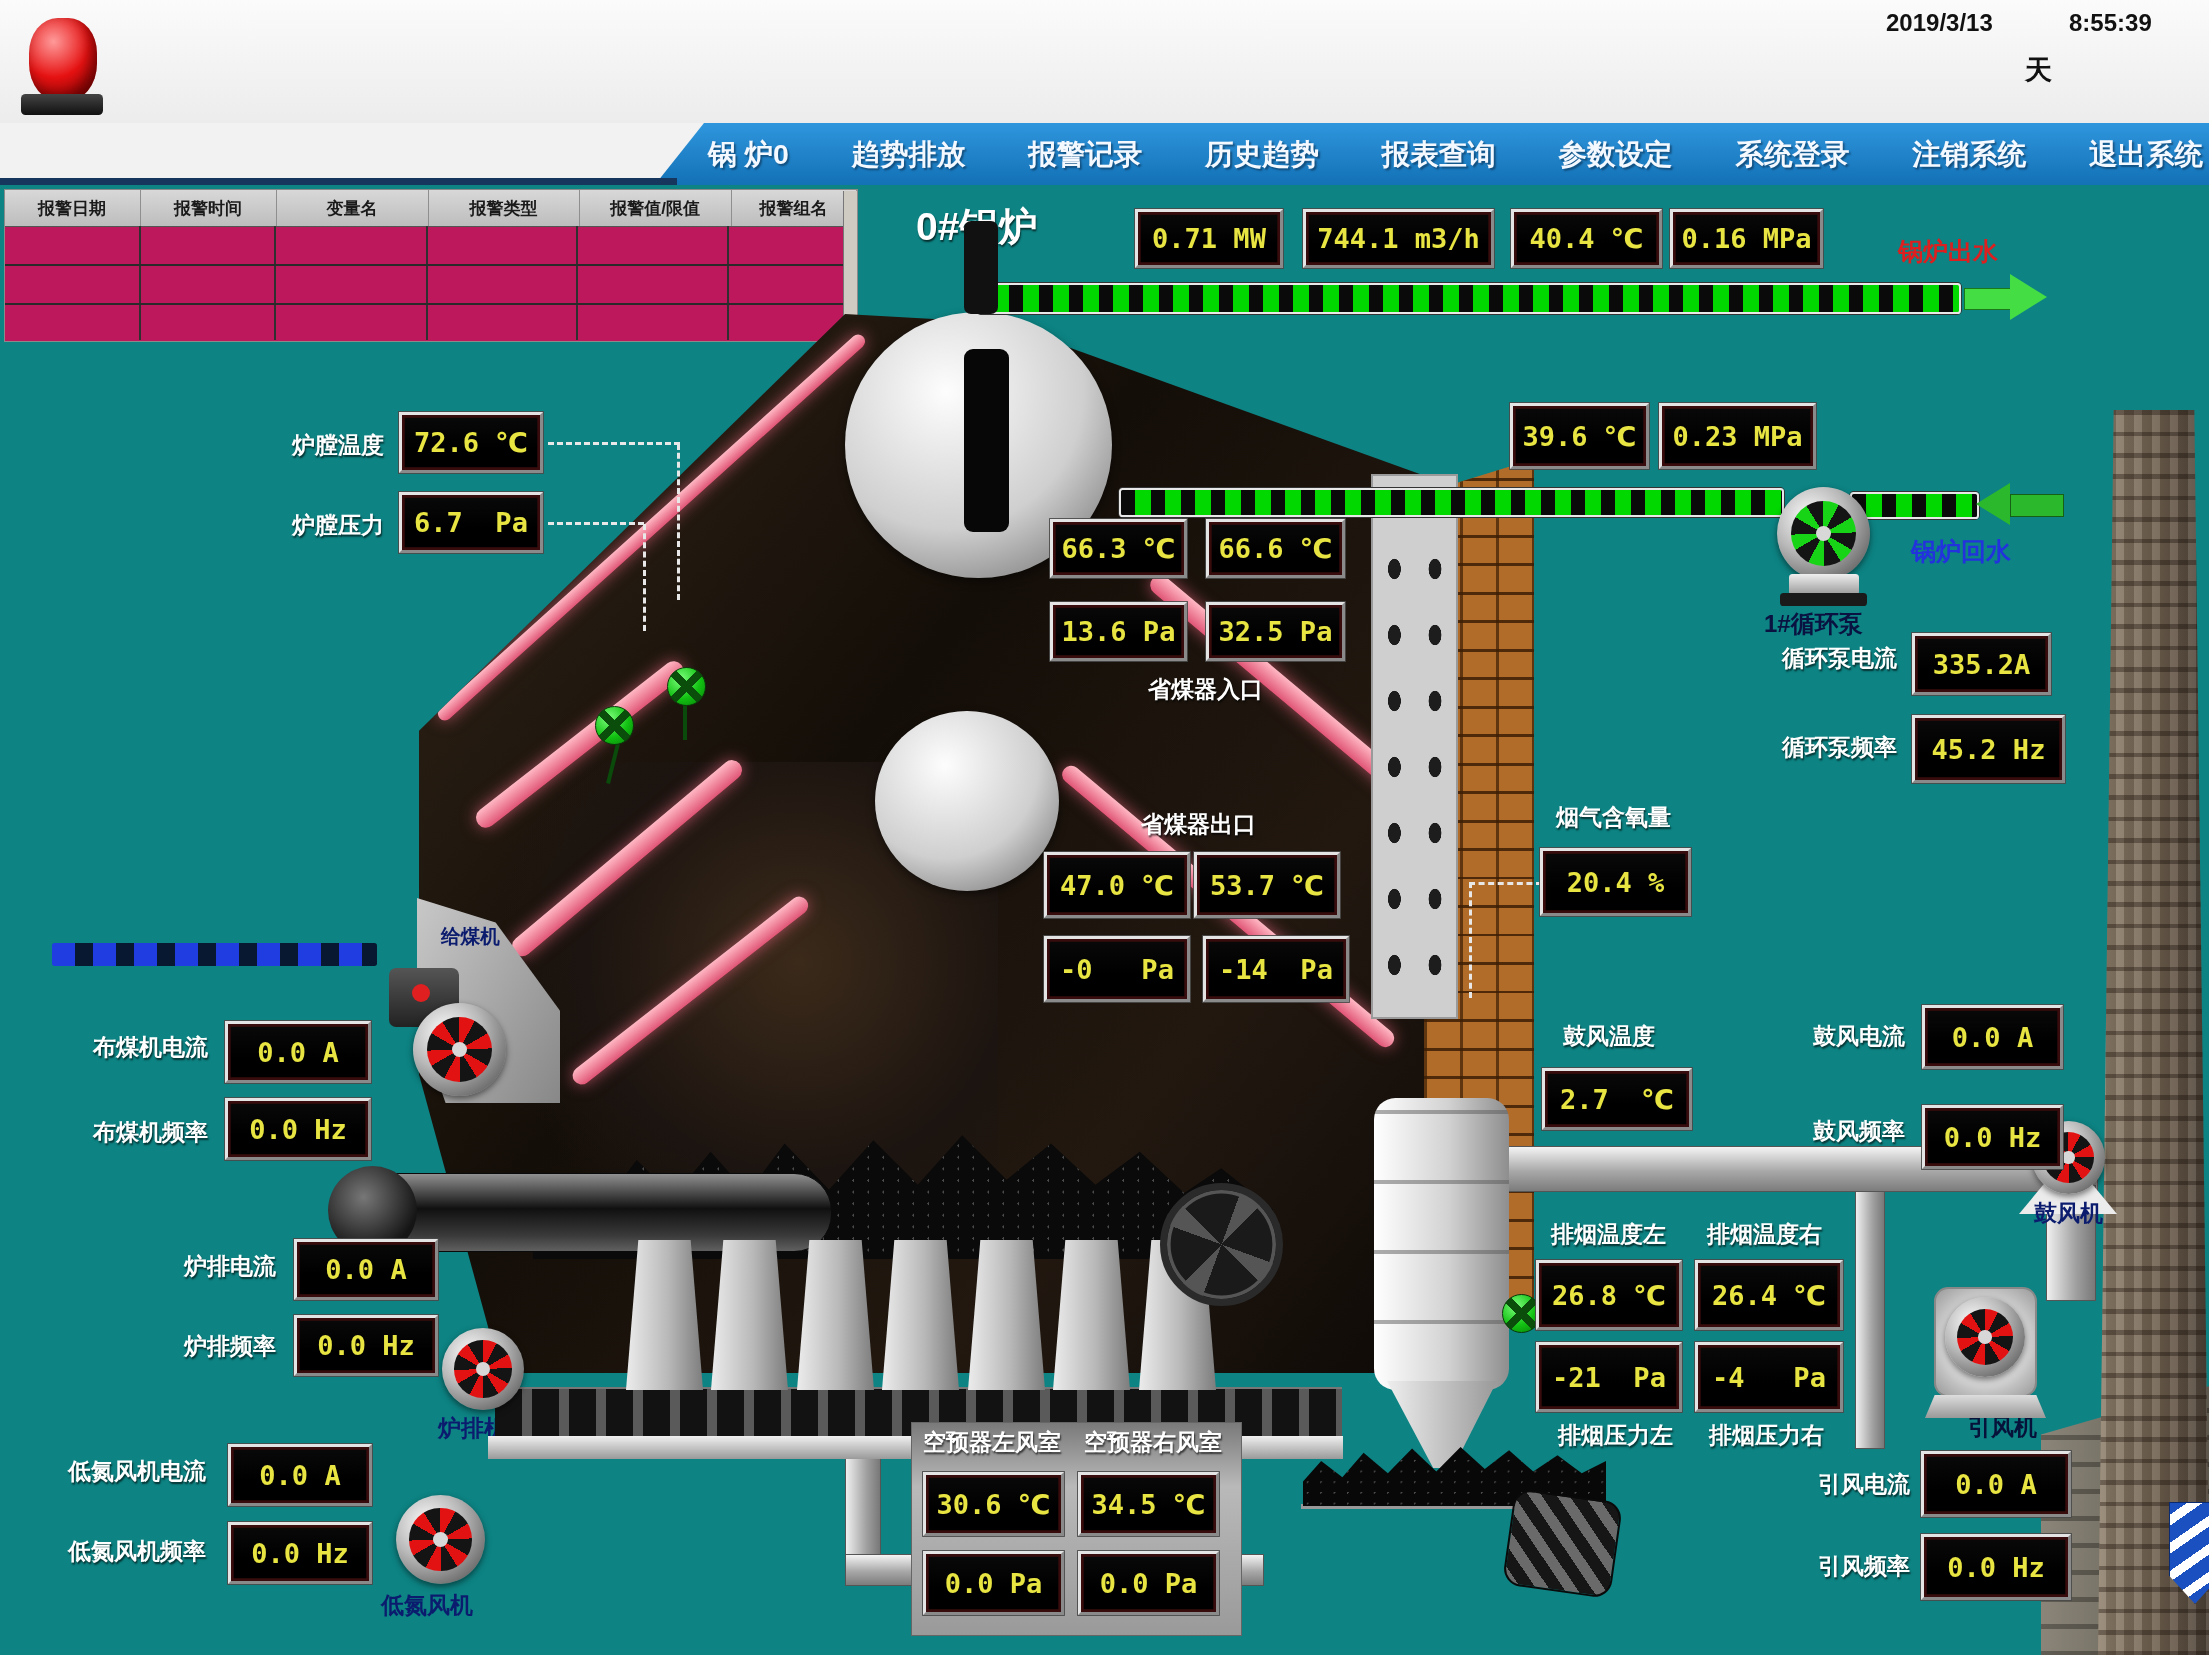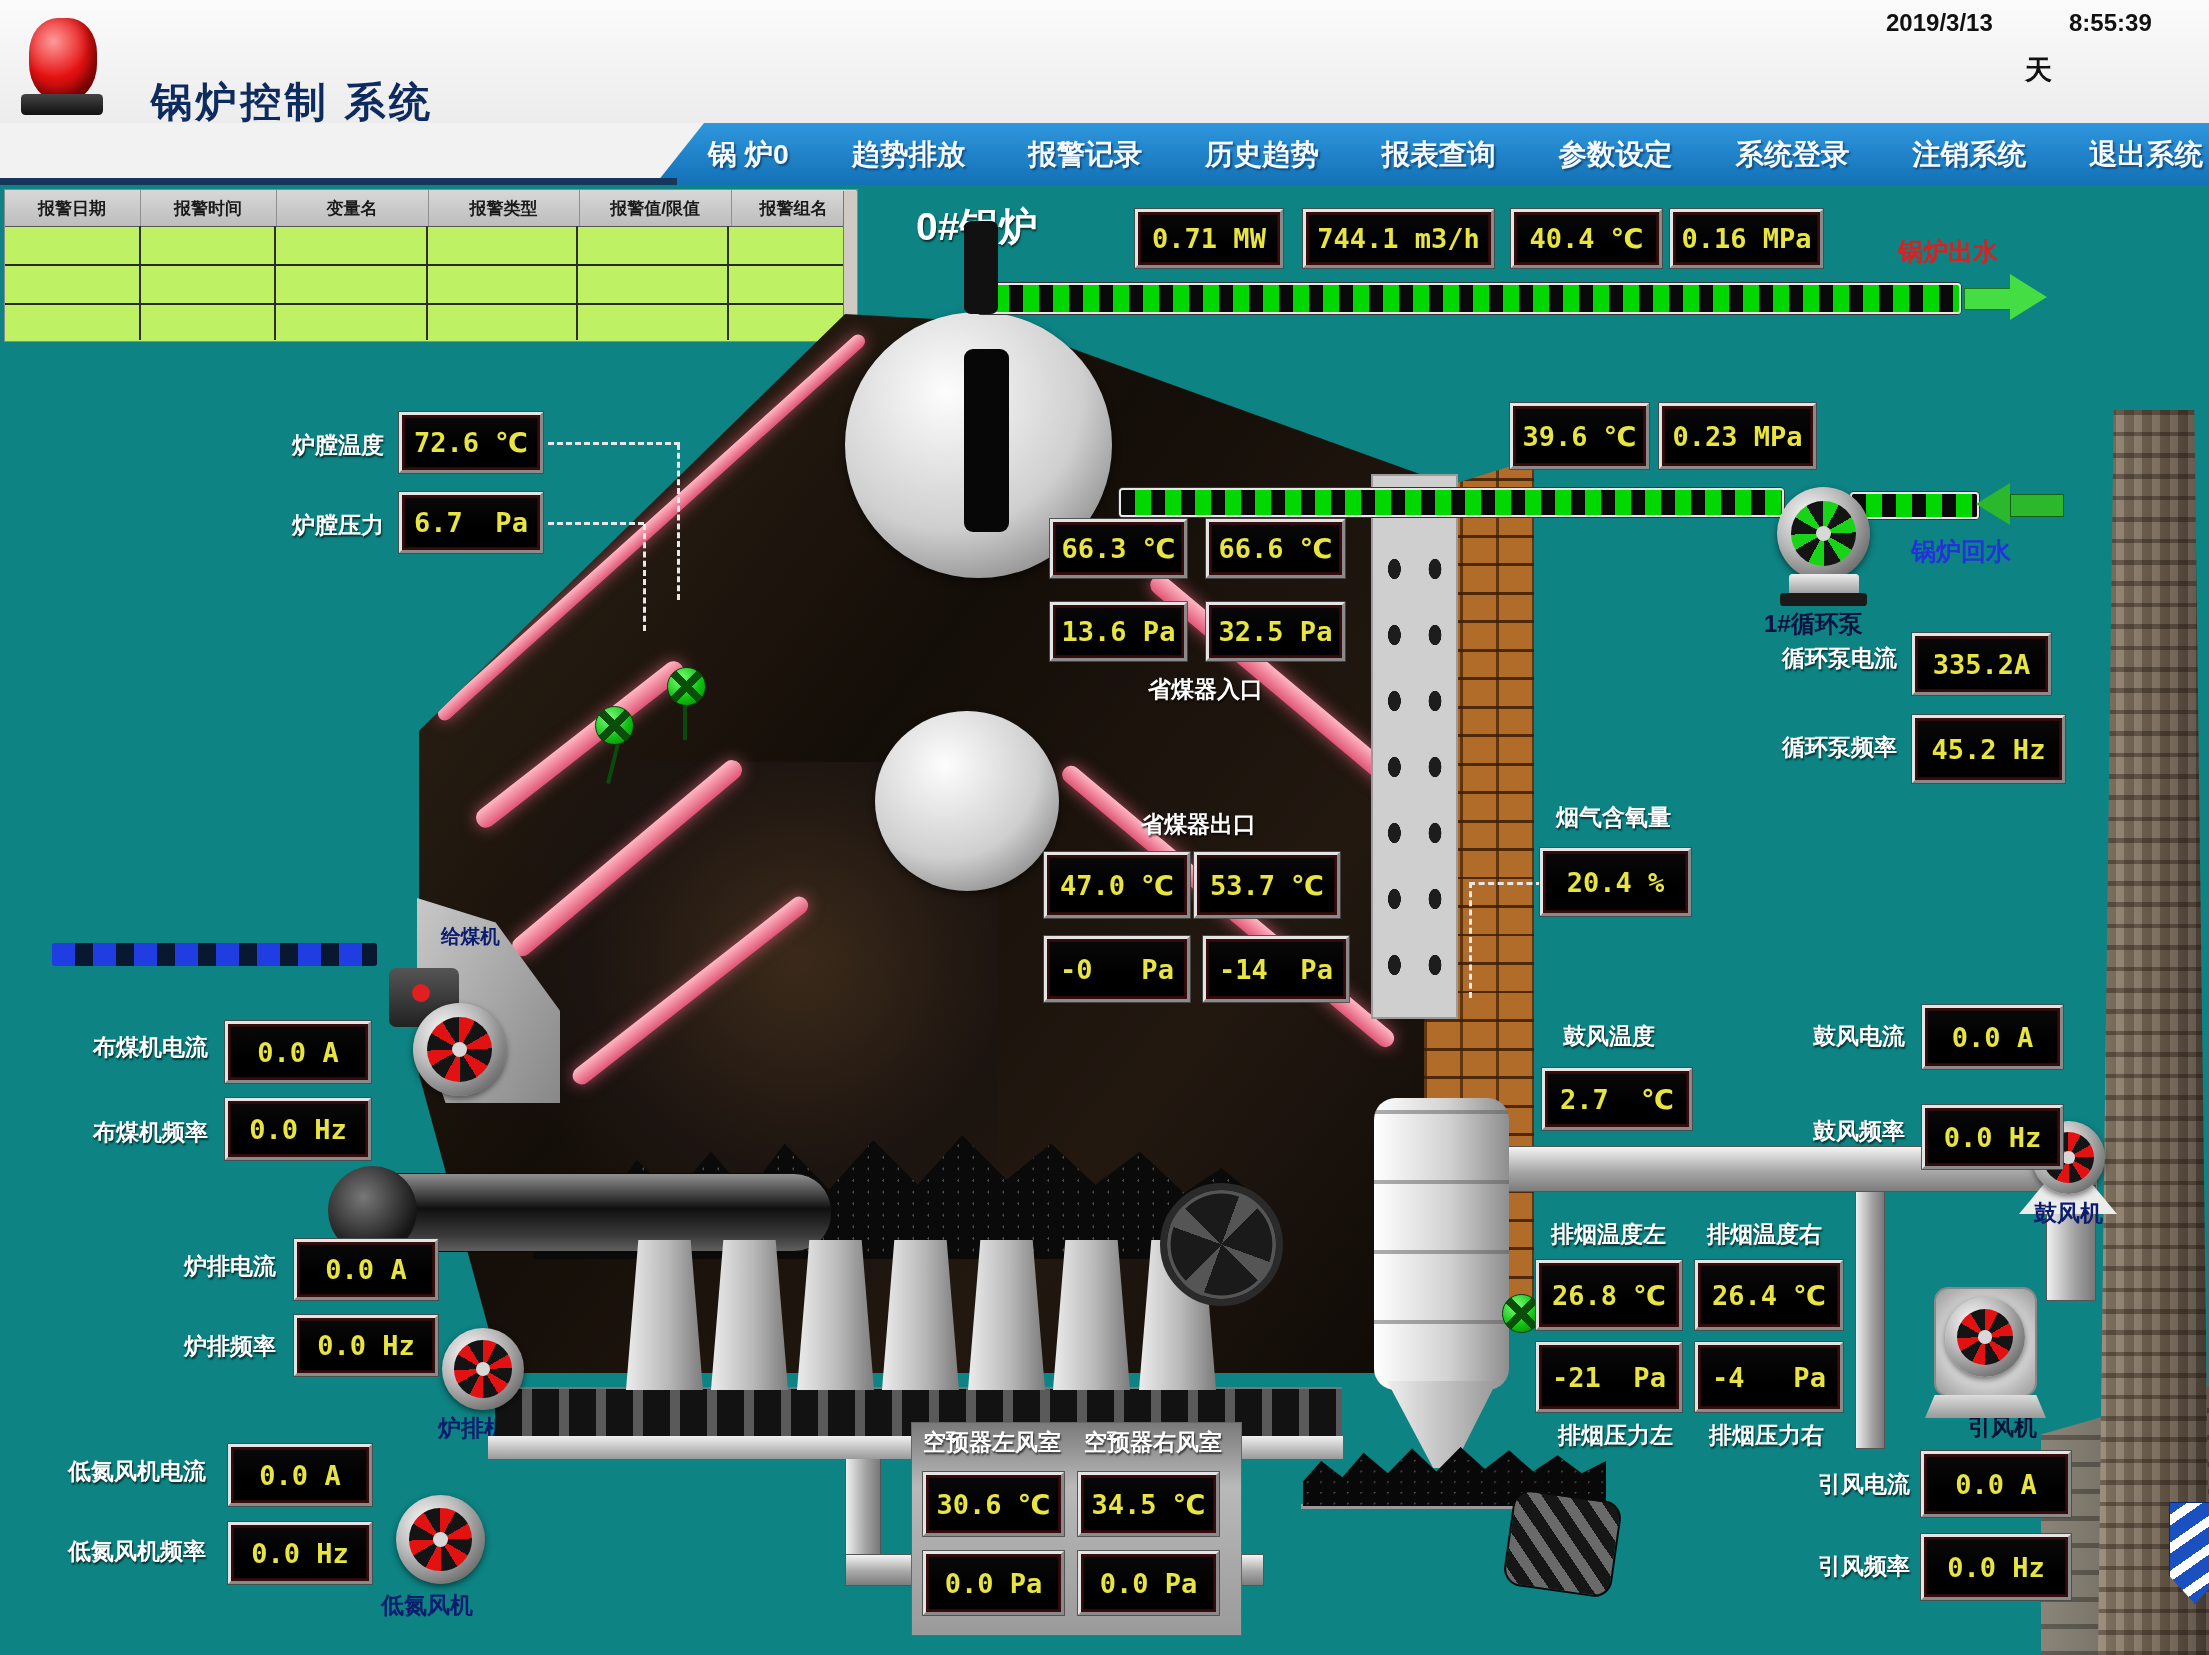--- a/index.html
+++ b/index.html
@@ -16,21 +16,21 @@
   .dt{font-size:24px;font-weight:bold;color:#111;white-space:nowrap;}
   .menu{display:flex;justify-content:space-between;align-items:center;}
   .menu span{font-size:28.5px;font-weight:bold;color:#f4f8ff;text-shadow:1.8px 1.8px 1.8px rgba(10,40,70,.55);
              white-space:nowrap;cursor:default;}
   
   .lamp-dome{left:28.5px;top:18px;width:68px;height:84px;border-radius:42% 42% 46% 46%;
     background:radial-gradient(circle at 36% 28%,#ff9a9a,#e61212 48%,#8f0202 88%);
     box-shadow:inset -5.3px -7.1px 12.5px rgba(60,0,0,.6);}
   .lamp-base{left:21.4px;top:94px;width:82px;height:21.4px;background:linear-gradient(#444,#111);border-radius:4.5px;}
   
-  .atab{left:3.6px;top:189px;width:854px;height:153px;border:1.8px solid #8a8a8a;box-sizing:border-box;background:#bef264;}
+  .atab{left:3.6px;top:189px;width:854px;height:153px;border:1.8px solid #8a8a8a;box-sizing:border-box;background:#be185d;}
   .atab-head{display:flex;height:36px;background:linear-gradient(#d8d8d8,#bdbdbd);border-bottom:1.8px solid #555;}
   .atab-head div{font-size:17px;font-weight:bold;color:#1a1a1a;border-right:0.9px solid #8f8f8f;
                  display:flex;align-items:center;justify-content:center;white-space:nowrap;}
   .colsep{top:226px;width:1.8px;height:114px;background:#303030;}
   .rowsep{left:5.3px;width:838px;height:1.8px;background:#2a2a2a;}
   .scrollb{left:843px;top:191px;width:12.5px;height:150px;background:#cfcbc3;border-left:1.8px solid #777;}
   
   .ro{background:linear-gradient(#090909,#000 60%);color:#e8e542;
       font-family:"DejaVu Sans Mono","DejaVu Sans",monospace;font-weight:bold;font-size:27px;
       display:flex;align-items:center;justify-content:center;white-space:pre;
@@ -67,21 +67,20 @@
 <body>
 
 <div class="screen">
 
   <div class="abs hdr"></div>
   <div class="abs navbar"></div>
   <div class="abs hdr-trap"></div>
   <div class="abs hdr-navy"></div>
   <div class="abs lamp-dome"></div>
   <div class="abs lamp-base"></div>
-  <div class="abs title" style="left:151px;top:75px;">锅炉控制 系统</div>
   <div class="abs dt" style="left:1886px;top:9px;">2019/3/13</div>
   <div class="abs dt" style="left:2069px;top:9px;">8:55:39</div>
   <div class="abs dt" style="left:2025px;top:52px;font-size:27px;">天</div>
 
   <div class="abs menu" style="left:708px;top:127px;width:1495px;height:55px;">
     <span>锅 炉0</span>
     <span>趋势排放</span>
     <span>报警记录</span>
     <span>历史趋势</span>
     <span>报表查询</span>

